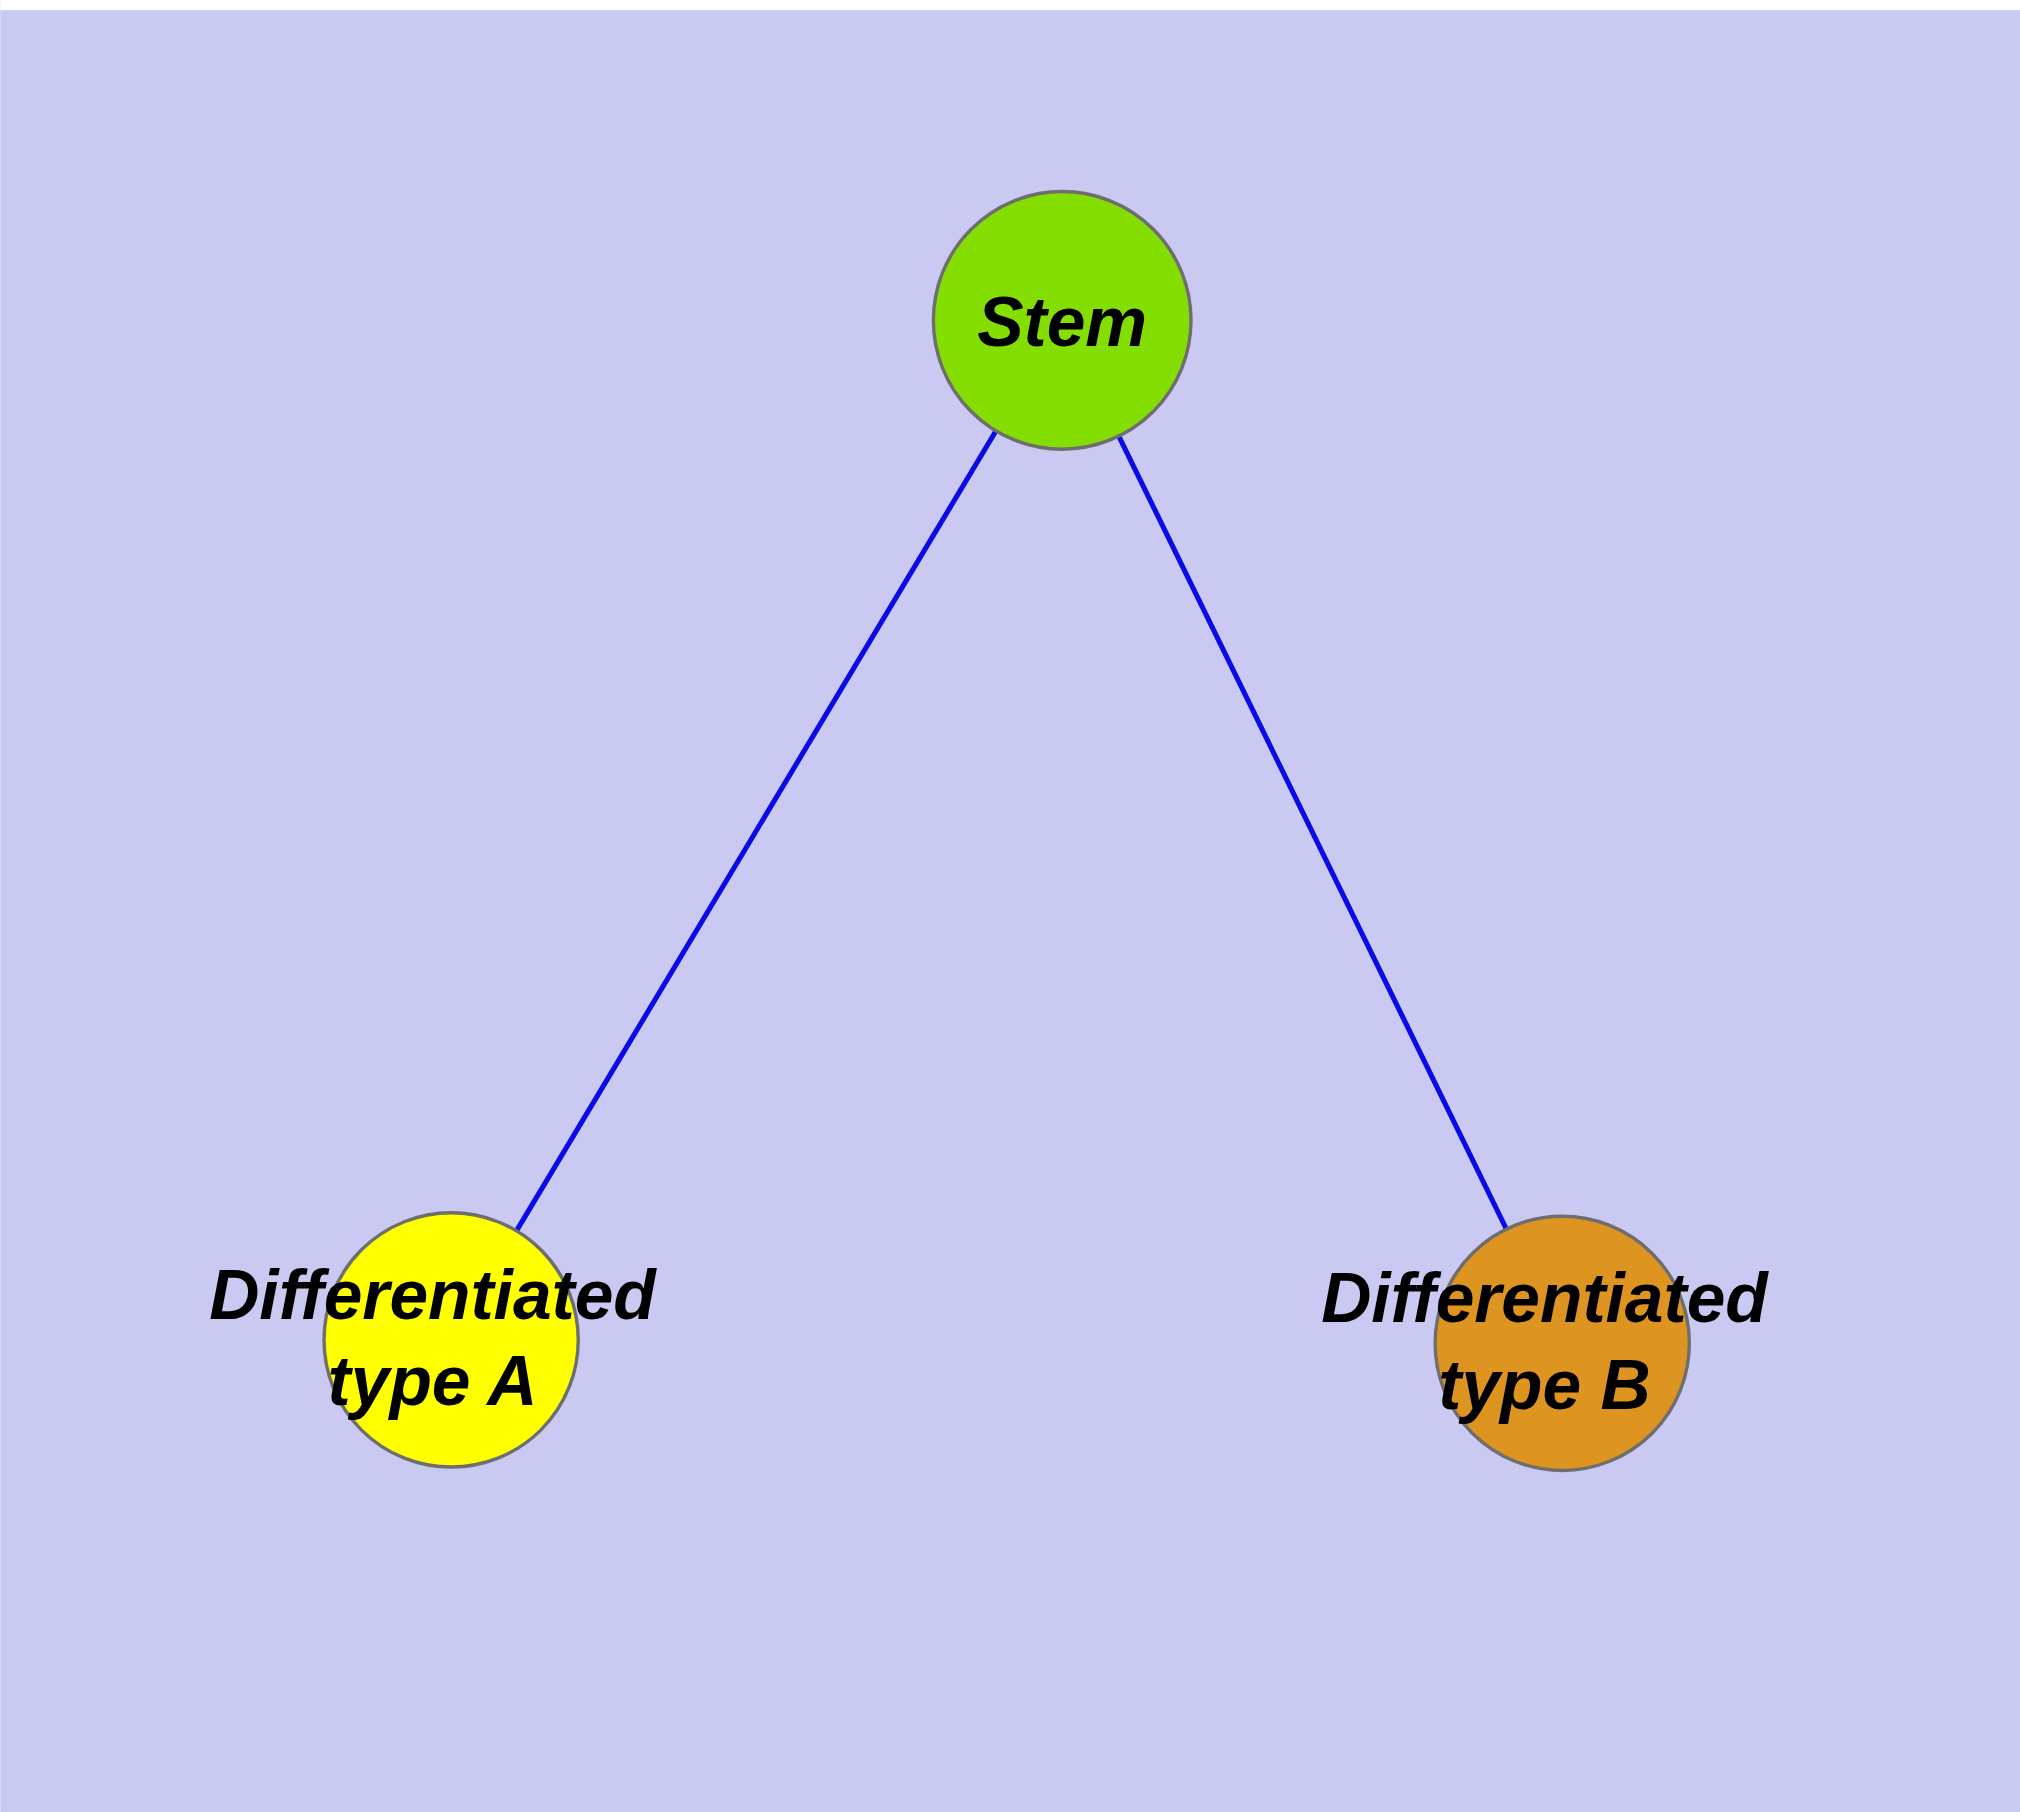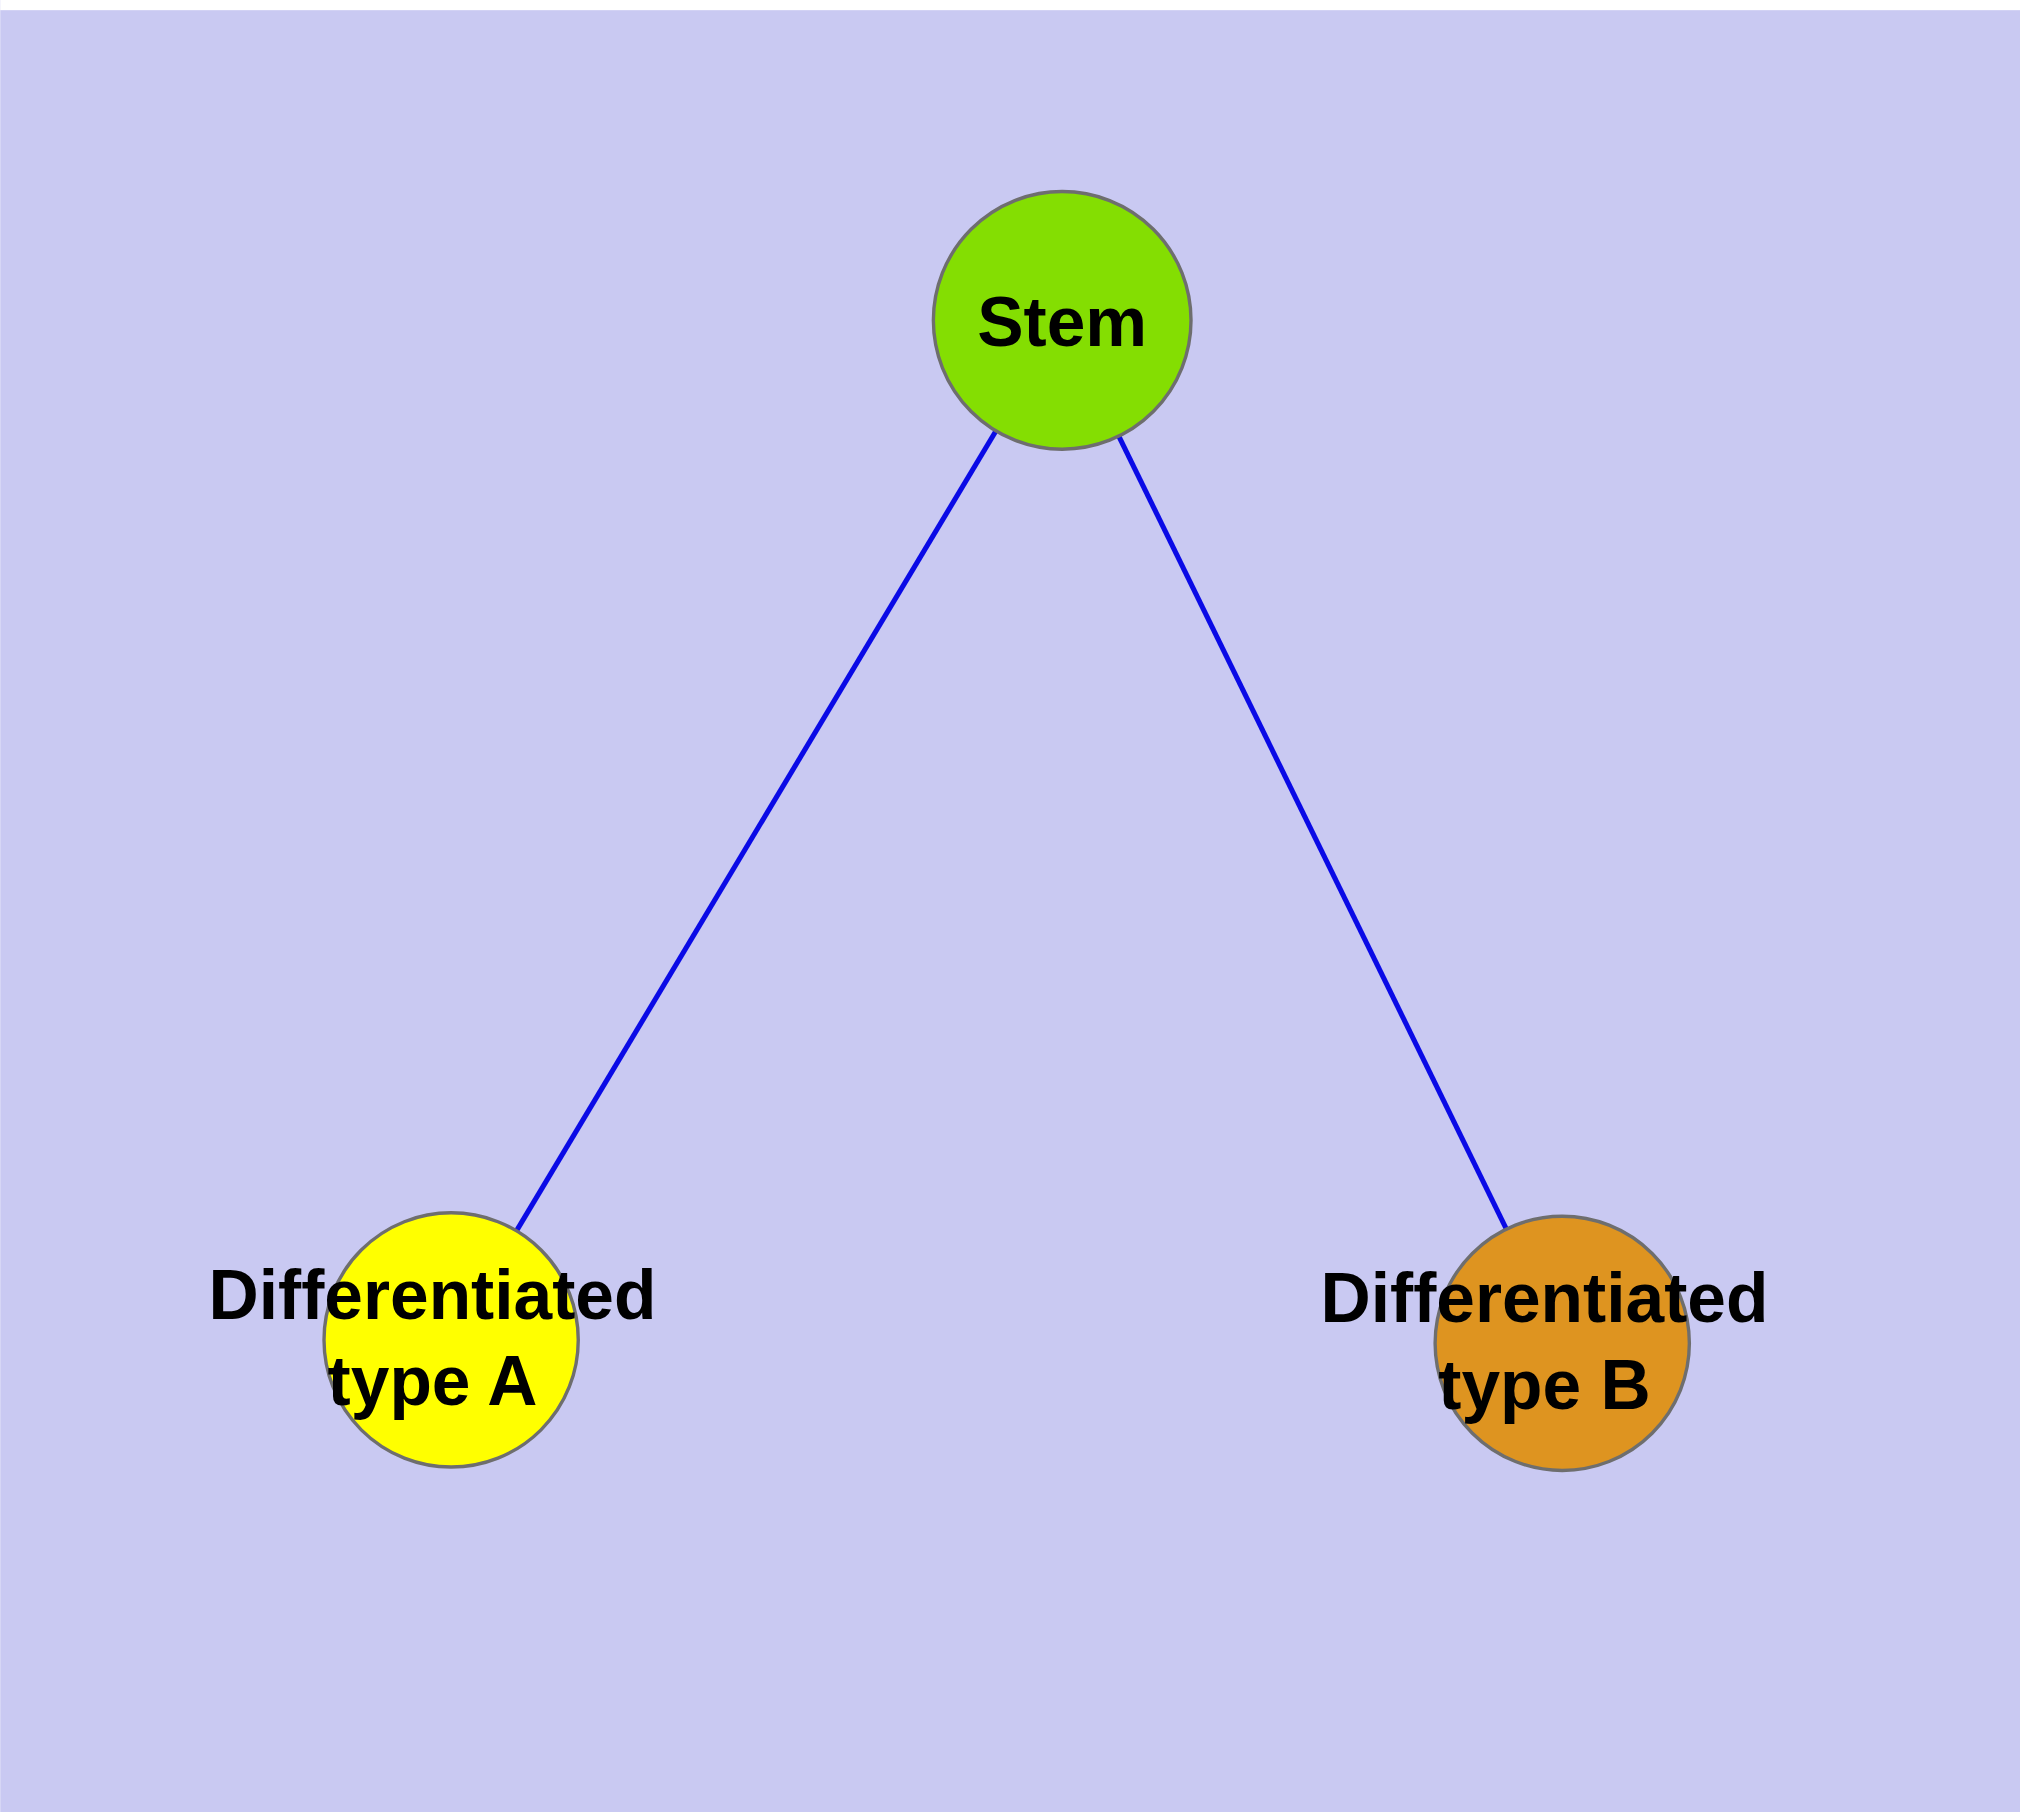--- a/index.html
+++ b/index.html
@@ -10,20 +10,21 @@
     height: 1812px;
     overflow: hidden;
     font-family: "Liberation Sans", sans-serif;
   }
   .canvas-wrap {
     position: absolute;
     top: 0;
     left: 0;
     width: 2021px;
     height: 1812px;
+    font-style: italic;
   }
   svg {
     display: block;
   }
   .edge {
     stroke-width: 6;
     fill: none;
   }
   .node {
     stroke-width: 4;

